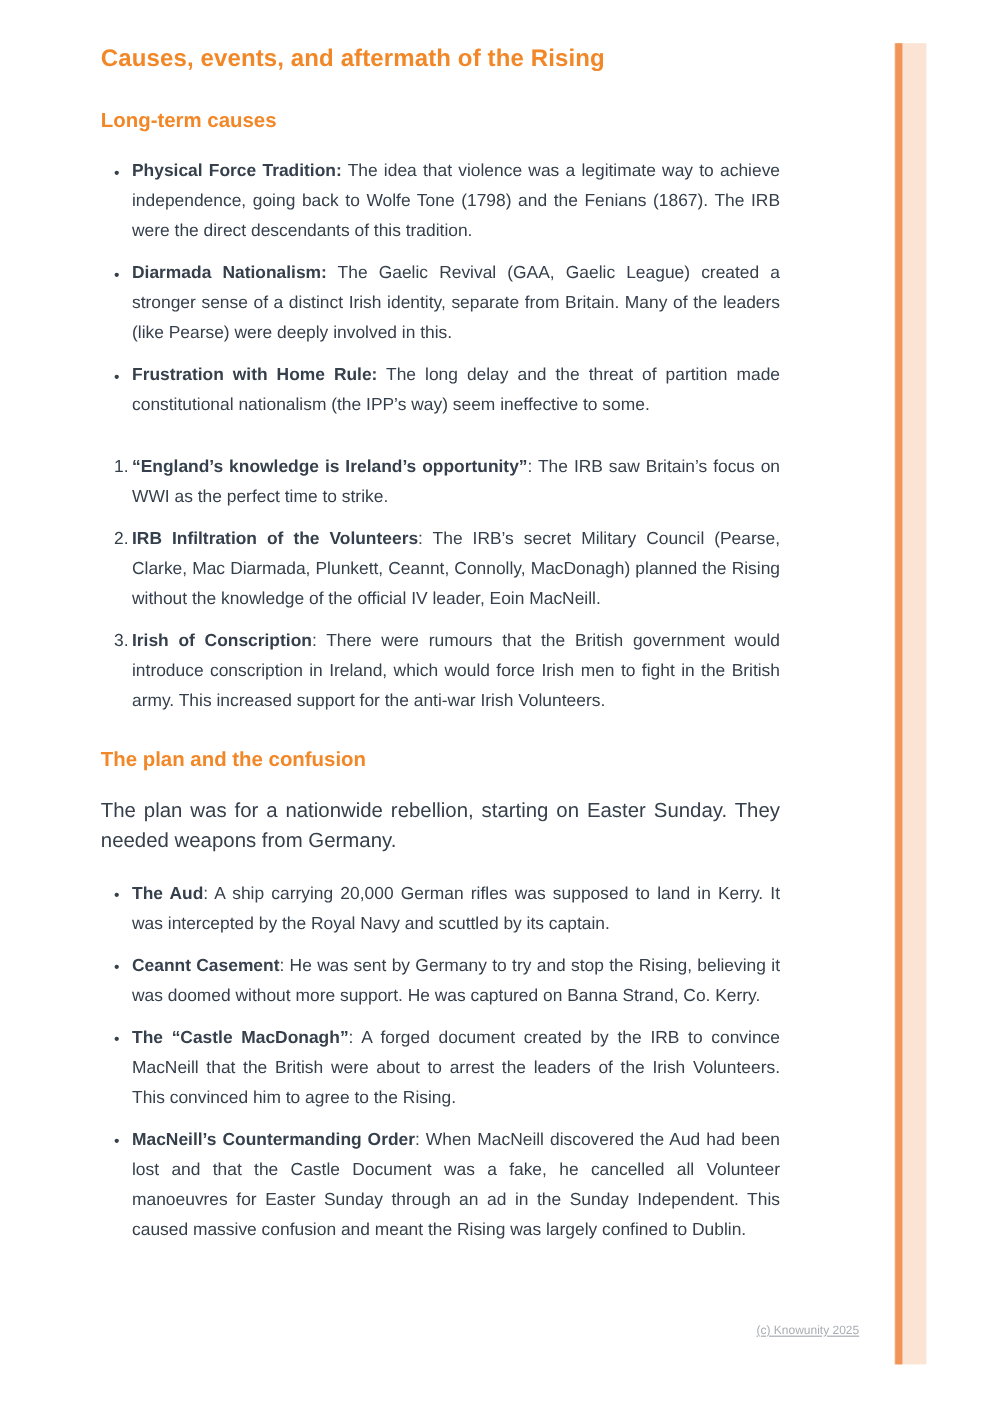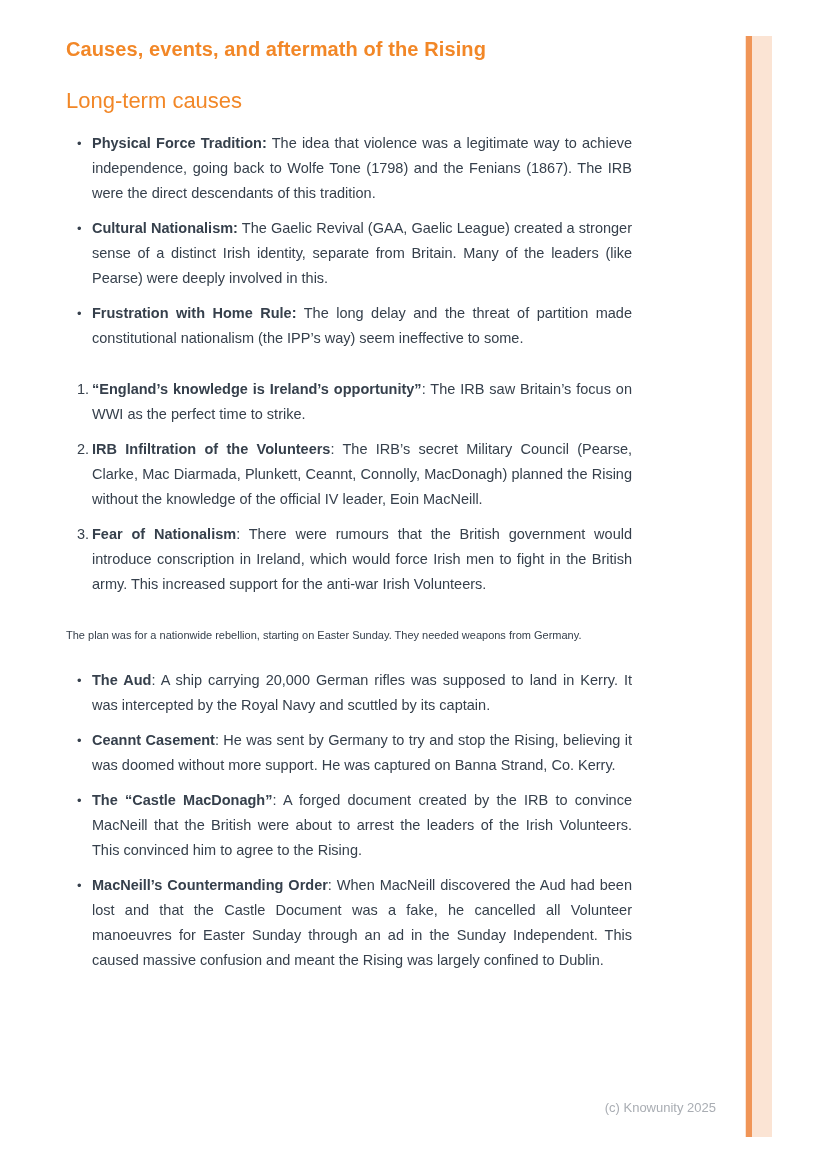--- a/index.html
+++ b/index.html
@@ -18,44 +18,44 @@
   }
   .page {
     position: relative;
     width: 828px;
     height: 1171px;
     background: var(--background);
     overflow: hidden;
   }
   .content {
     position: absolute;
-    left: 66px;
+    left: 84px;
     top: 38px;
     width: 566px;
     color: var(--text);
   }
   .page-title {
     margin: 0 0 30px 0;
     font-size: 20px;
     line-height: 23px;
     font-weight: bold;
     color: var(--accent);
     letter-spacing: 0.1px;
   }
   .section { margin-bottom: 26px; }
   .section-heading {
     margin: 0 0 20px 0;
-    font-size: 22px;
+    font-size: 17px;
     line-height: 20px;
-    font-weight: normal;
+    font-weight: bold;
     color: var(--accent);
   }
   .section-intro {
     margin: 0 0 20px 0;
-    font-size: 11px;
+    font-size: 17px;
     line-height: 25px;
     text-align: justify;
   }
   .item-list {
     margin: 0;
     padding: 0 0 0 11px;
     list-style: none;
   }
   .item-list li {
     display: flex;
@@ -68,22 +68,23 @@
     color: var(--text);
   }
   .bullet .item-marker { font-size: 13px; }
   .item-body { flex: 1; text-align: justify; }
   .item-lead { font-weight: bold; }
   .italic { }
   .footer {
     position: absolute;
     right: 112px;
     bottom: 56px;
-    font-size: 13px;
+    font-size: 10px;
     color: var(--muted);
+    text-decoration: underline;
   }
   .accent-band {
     position: absolute;
     top: 36px;
     bottom: 34px;
     left: 745px;
     width: 27px;
     background: var(--band);
   }
   .accent-stripe {
@@ -106,21 +107,21 @@
     <h2 class="section-heading">Long-term causes</h2>
 
     <ul class="item-list bullet">
   <li class="list-item">
     <span class="item-marker">•</span>
     <div class="item-body"><span class="item-lead">Physical Force Tradition:</span><span class="item-rest"><span> The idea that violence was a legitimate way to achieve independence, going back to Wolfe Tone (1798) and the Fenians (1867). The IRB were the direct descendants of this tradition.</span></span></div>
   </li>
 
   <li class="list-item">
     <span class="item-marker">•</span>
-    <div class="item-body"><span class="item-lead">Cultural Nationalism:</span><span class="item-rest"><span> The Gaelic Revival (GAA, Gaelic League) created a stronger sense of a distinct Irish identity, separate from Britain. Many of the leaders (like Pearse) were deeply involved in this.</span></span></div>
+    <div class="item-body"><span class="item-lead">Diarmada Nationalism:</span><span class="item-rest"><span> The Gaelic Revival (GAA, Gaelic League) created a stronger sense of a distinct Irish identity, separate from Britain. Many of the leaders (like Pearse) were deeply involved in this.</span></span></div>
   </li>
 
   <li class="list-item">
     <span class="item-marker">•</span>
     <div class="item-body"><span class="item-lead">Frustration with Home Rule:</span><span class="item-rest"><span> The long delay and the threat of partition made constitutional nationalism (the IPP’s way) seem ineffective to some.</span></span></div>
   </li>
 </ul>
   </section>
 
   <section class="section">
@@ -131,26 +132,27 @@
     <div class="item-body"><span class="item-lead">“England’s knowledge is Ireland’s opportunity”</span><span class="item-rest"><span>: The IRB saw Britain’s focus on WWI as the perfect time to strike.</span></span></div>
   </li>
 
   <li class="list-item">
     <span class="item-marker">2.</span>
     <div class="item-body"><span class="item-lead">IRB Infiltration of the Volunteers</span><span class="item-rest"><span>: The IRB’s secret Military Council (Pearse, Clarke, Mac Diarmada, Plunkett, Ceannt, Connolly, MacDonagh) planned the Rising without the knowledge of the official IV leader, Eoin MacNeill.</span></span></div>
   </li>
 
   <li class="list-item">
     <span class="item-marker">3.</span>
-    <div class="item-body"><span class="item-lead">Fear of Nationalism</span><span class="item-rest"><span>: There were rumours that the British government would introduce conscription in Ireland, which would force Irish men to fight in the British army. This increased support for the anti-war Irish Volunteers.</span></span></div>
+    <div class="item-body"><span class="item-lead">Irish of Conscription</span><span class="item-rest"><span>: There were rumours that the British government would introduce conscription in Ireland, which would force Irish men to fight in the British army. This increased support for the anti-war Irish Volunteers.</span></span></div>
   </li>
 </ul>
   </section>
 
   <section class="section">
+    <h2 class="section-heading">The plan and the confusion</h2>
     <p class="section-intro">The plan was for a nationwide rebellion, starting on Easter Sunday. They needed weapons from Germany.</p>
     <ul class="item-list bullet">
   <li class="list-item">
     <span class="item-marker">•</span>
     <div class="item-body"><span class="item-lead">The Aud</span><span class="item-rest"><span>: A ship carrying 20,000 German rifles was supposed to land in Kerry. It was intercepted by the Royal Navy and scuttled by its captain.</span></span></div>
   </li>
 
   <li class="list-item">
     <span class="item-marker">•</span>
     <div class="item-body"><span class="item-lead">Ceannt Casement</span><span class="item-rest"><span>: He was sent by Germany to try and stop the Rising, believing it was doomed without more support. He was captured on Banna Strand, Co. Kerry.</span></span></div>

